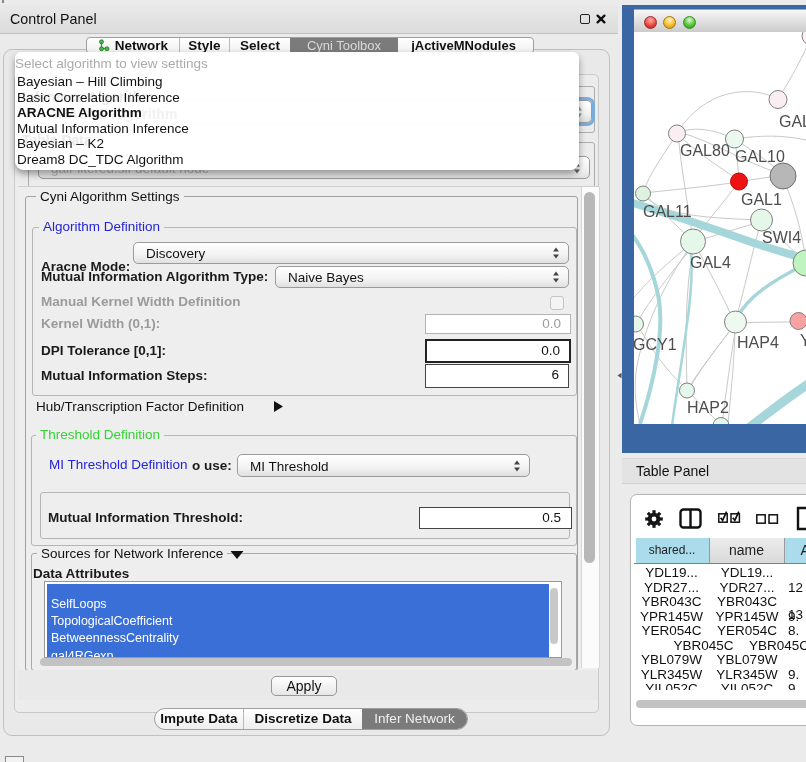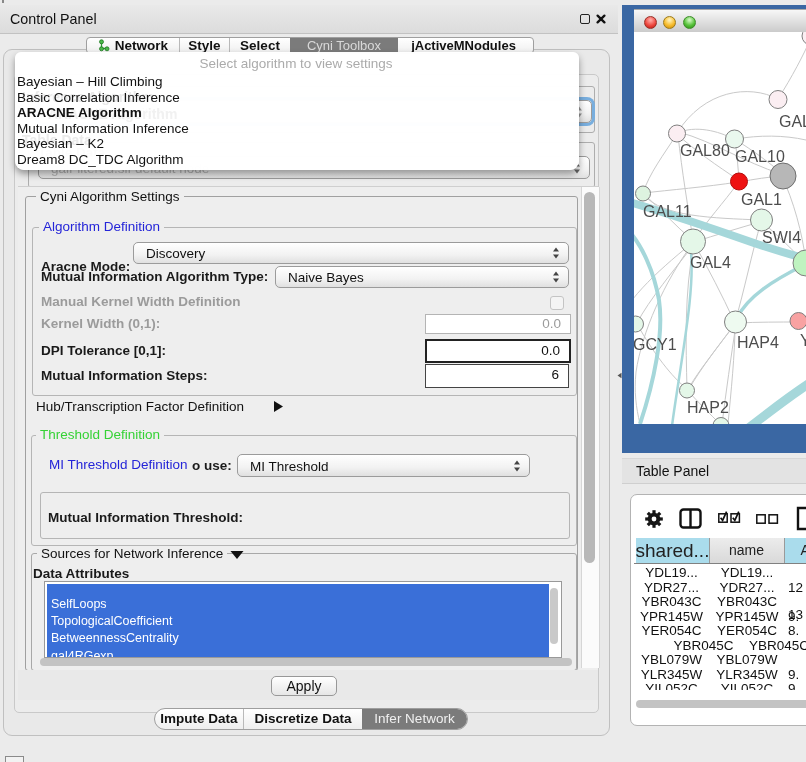--- a/index.html
+++ b/index.html
@@ -102,20 +102,21 @@
   <div class="grp" style="left:31px;top:435px;width:544px;height:109px;border-color:#b5b5b5;"></div>
   <div class="gtitle" style="left:36px;top:428px;color:#35d235;">Threshold Definition</div>
   <div class="lbl" style="left:78px;top:458px;">Which threshold to use:</div>
   <div class="combo" style="left:237px;top:454px;width:291px;height:21px;">
     <span class="ctext">MI Threshold</span>
       <span class="carr"></span>
   </div>
   <div class="grp" style="left:40px;top:492px;width:528px;height:45px;border-color:#b5b5b5;"></div>
   <div class="gtitle" style="left:45px;top:458px;color:#2424d8;">MI Threshold Definition</div>
   <div class="lbl" style="left:48px;top:510px;">Mutual Information Threshold:</div>
+  <div class="fld" style="left:419px;top:507px;width:136px;height:16px;border:1px solid #444;padding:2px 10px 2px 5px;">0.5</div>
 
   <div class="grp" style="left:31px;top:553px;width:544px;height:116px;border-color:#a8a8a8;"></div>
   <div class="gtitle" style="left:37px;top:547px;color:#111;">Sources for Network Inference</div>
   <svg class="a" style="left:230px;top:550px;" width="14" height="10" viewBox="0 0 14 10">
       <path d="M0.5 1 L13.5 1 L7 9 Z" fill="#111"></path>
     </svg>
   <div class="lbl" style="left:33px;top:566px;">Data Attributes</div>
 
   <div class="a" style="left:44px;top:581px;width:516px;height:75px;background:#ffffff;border:1px solid #999;overflow:hidden;">
     <div class="a" style="left:2px;top:2px;width:498px;height:69px;background:#3a6fd8;color:#fff;font-size:12.5px;line-height:17.2px;padding-left:4px;padding-top:12px;">
@@ -133,21 +134,21 @@
     <div class="seg" style="width:118px;line-height:20px;">Discretize Data</div>
     <div class="seg" style="width:105px;line-height:20px;background:#7b7b7b;color:#f0f0f0;font-weight:normal;border-radius:0 5px 5px 0;">Infer Network</div>
   </div>
 
   <div class="a" style="left:5px;top:756px;width:17px;height:12px;background:#f2f2f2;border:1.5px solid #8a8a8a;"></div>
 
   <div class="a" style="left:15px;top:52px;width:564px;height:118px;background:rgba(255,255,255,0.985);border-radius:6px 6px 9px 9px;box-shadow:0 4px 7px rgba(0,0,0,0.38);"></div>
   <div class="a" style="left:22px;top:89px;font-size:14px;font-weight:bold;color:#e9e9e9;">Inference Algorithm</div>
   <div class="a" style="left:48px;top:106px;font-size:14px;font-weight:bold;color:#f1f1f1;">ARACNE Algorithm</div>
   <div class="a" style="left:22px;top:132px;font-size:14px;font-weight:bold;color:#eaeaea;">Table Data</div>
-  <div class="a" style="left:15px;top:57px;width:562px;text-align:center;font-size:13.5px;line-height:13.5px;color:#ababab;">Select algorithm to view settings</div>
+  <div class="a" style="left:15px;top:57px;width:562px;font-size:13.5px;line-height:13.5px;color:#ababab;">Select algorithm to view settings</div>
   <div class="a" style="left:17px;top:74px;font-size:13.5px;color:#111;line-height:15.6px;white-space:nowrap;">
     Bayesian – Hill Climbing<br>
     Basic Correlation Inference<br>
     <b>ARACNE Algorithm</b><br>
     Mutual Information Inference<br>
     Bayesian – K2<br>
     Dream8 DC_TDC Algorithm
   </div>
 
   <svg class="a" style="left:616px;top:372px;" width="6" height="7" viewBox="0 0 6 7">
@@ -270,21 +271,21 @@
   <svg class="a" style="left:756px;top:513.5px;" width="24" height="11" viewBox="0 0 24 11">
     <rect x="0.8" y="0.8" width="8.4" height="8.4" fill="none" stroke="#111" stroke-width="1.5"></rect>
     <rect x="13" y="0.8" width="8.4" height="8.4" fill="none" stroke="#111" stroke-width="1.5"></rect>
   </svg>
   <svg class="a" style="left:796px;top:506px;" width="20" height="25" viewBox="0 0 20 25">
     <path d="M2 2 L12 2 L18 8 L18 23 L2 23 Z" fill="none" stroke="#111" stroke-width="2.4"></path>
     <path d="M11.5 2.5 L11.5 8.5 L18 8.5" fill="none" stroke="#111" stroke-width="1.8"></path>
   </svg>
 
   <div class="a" style="left:634px;top:538px;width:172px;height:25px;border-bottom:1px solid #808080;overflow:hidden;">
-    <div class="a" style="left:1.5px;top:0;width:73px;height:25px;background:#aadcec;border-right:1px solid #9a9a9a;text-align:center;font-size:19px;line-height:25px;color:#222;">shared...</div>
+    <div class="a" style="left:1.5px;top:0;width:73px;height:25px;background:#aadcec;border-right:1px solid #9a9a9a;text-align:center;font-size:12px;line-height:25px;color:#222;">shared...</div>
     <div class="a" style="left:75.5px;top:0;width:74px;height:25px;background:linear-gradient(#ececec,#d9d9d9);border-right:1px solid #9a9a9a;text-align:center;font-size:14px;line-height:25px;color:#222;">name</div>
     <div class="a" style="left:150.5px;top:0;width:25px;height:25px;background:#aadcec;font-size:14px;line-height:25px;color:#222;">
         <span style="position:absolute;left:16px;">A</span>
       </div>
   </div>
 
   <div class="a" style="left:634px;top:566px;width:172px;height:124px;overflow:hidden;font-size:13.5px;color:#111;">
     <div style="height:14.5px;line-height:14.5px;position:relative;">
         <span style="position:absolute;left:0;width:75px;text-align:center;">YDL19...</span>
         <span style="position:absolute;left:76px;width:74px;text-align:center;">YDL19...</span>

